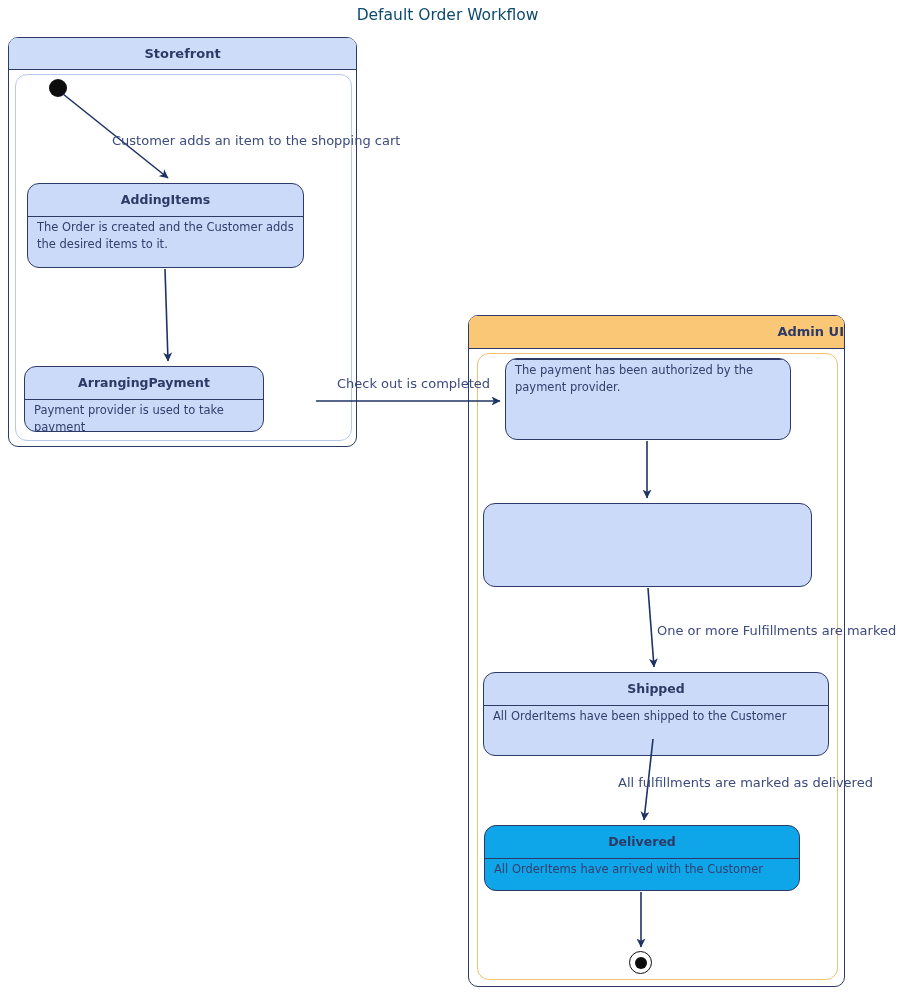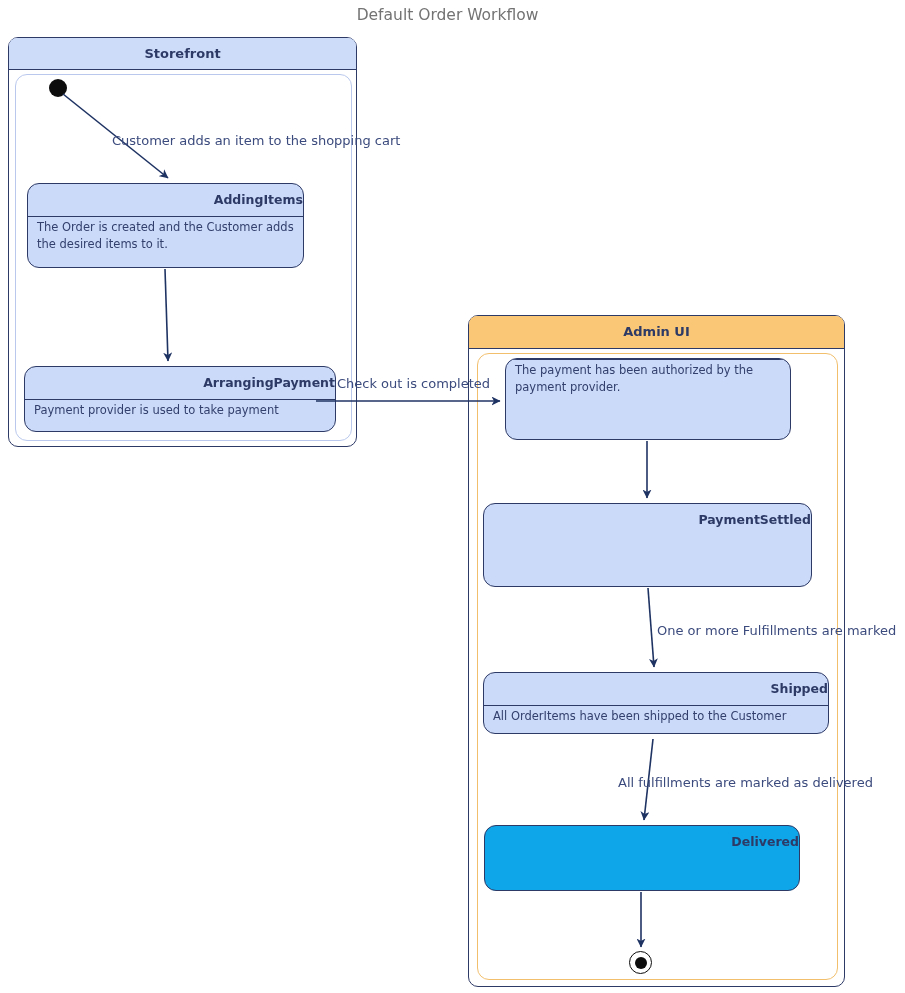--- a/index.html
+++ b/index.html
@@ -12,21 +12,21 @@
     overflow: hidden;
   }
   .diagram-title {
     position: absolute;
     top: 6px;
     left: 0;
     width: 895px;
     text-align: center;
     font-size: 15.5px;
     font-weight: 500;
-    color: #737373;
+    color: #0c4a6e;
   }
   
   .group {
     position: absolute;
     background: #ffffff;
     border: 1.6px solid #2e3a66;
     border-radius: 10px;
     box-sizing: border-box;
   }
   .group-header {
@@ -42,53 +42,53 @@
   .group-inner {
     position: absolute;
     background: #ffffff;
     border-radius: 12px;
     box-sizing: border-box;
   }
   #storefront-group { left: 8px; top: 37px; width: 349px; height: 410px; }
   #storefront-group .group-header { height: 31px; line-height: 31px; background: #cddcf9; text-align: center; }
   #storefront-inner { left: 6px; top: 36px; width: 337px; height: 367px; border: 1.6px solid #b9c8ec; }
   #admin-group { left: 468px; top: 315px; width: 377px; height: 672px; }
-  #admin-group .group-header { height: 32px; line-height: 32px; background: #f9c776; }
+  #admin-group .group-header { height: 32px; line-height: 32px; background: #f9c776; text-align: right; }
   #admin-inner { left: 8px; top: 37px; width: 361px; height: 627px; border: 1.6px solid #f2bf6d; }
   
   .state {
     position: absolute;
     background: #cbdaf8;
     border: 1.6px solid #2e3a66;
     border-radius: 12px;
     box-sizing: border-box;
     z-index: 3;
     overflow: hidden;
   }
   .state-title {
     height: 32px;
     line-height: 32px;
-    text-align: right;
+    text-align: center;
     font-size: 12.5px;
     font-weight: bold;
     color: #2d3a66;
   }
   .state-body {
     border-top: 1.2px solid #2e3a66;
     padding: 2px 9px;
     font-size: 11.5px;
     line-height: 1.45;
     color: #33406e;
   }
   .state.green { background: #0ea5e9; }
   #state-adding-items       { left: 27px;  top: 183px; width: 277px; height: 85px; }
-  #state-arranging-payment  { left: 24px;  top: 366px; width: 312px; height: 66px; }
+  #state-arranging-payment  { left: 24px;  top: 366px; width: 240px; height: 66px; }
   #state-payment-authorized { left: 505px; top: 358px; width: 286px; height: 82px; }
   #state-payment-settled    { left: 483px; top: 503px; width: 329px; height: 84px; }
-  #state-shipped            { left: 483px; top: 672px; width: 346px; height: 62px; }
+  #state-shipped            { left: 483px; top: 672px; width: 346px; height: 84px; }
   #state-delivered          { left: 484px; top: 825px; width: 316px; height: 66px; }
   
   .initial-marker {
     position: absolute;
     left: 49px; top: 79px;
     width: 18px; height: 18px;
     background: #0d0d0d;
     border-radius: 50%;
     z-index: 4;
   }
@@ -156,30 +156,30 @@
   <div class="state" id="state-arranging-payment">
     <div class="state-title">ArrangingPayment</div>
     <div class="state-body">Payment provider is used to take payment</div>
   </div>
 
   <div class="state" id="state-payment-authorized">
     <div class="state-body">The payment has been authorized by the payment provider.</div>
   </div>
 
   <div class="state" id="state-payment-settled">
-    <div class="state-title">PaymentSettled</div>
   </div>
 
   <div class="state" id="state-shipped">
     <div class="state-title">Shipped</div>
     <div class="state-body">All OrderItems have been shipped to the Customer</div>
   </div>
 
   <div class="state green" id="state-delivered">
     <div class="state-title">Delivered</div>
+    <div class="state-body">All OrderItems have arrived with the Customer</div>
   </div>
 
   <div class="final-marker">
     <div class="dot"></div>
   </div>
 
   <svg class="edge-overlay" width="905" height="993">
     <defs>
       <marker id="arrowhead" markerWidth="10" markerHeight="9" refX="8.5" refY="4.5" orient="auto" markerUnits="userSpaceOnUse">
         <path d="M0,0 L9,4.5 L0,9 L2.5,4.5 Z" fill="#1f3363"></path>

